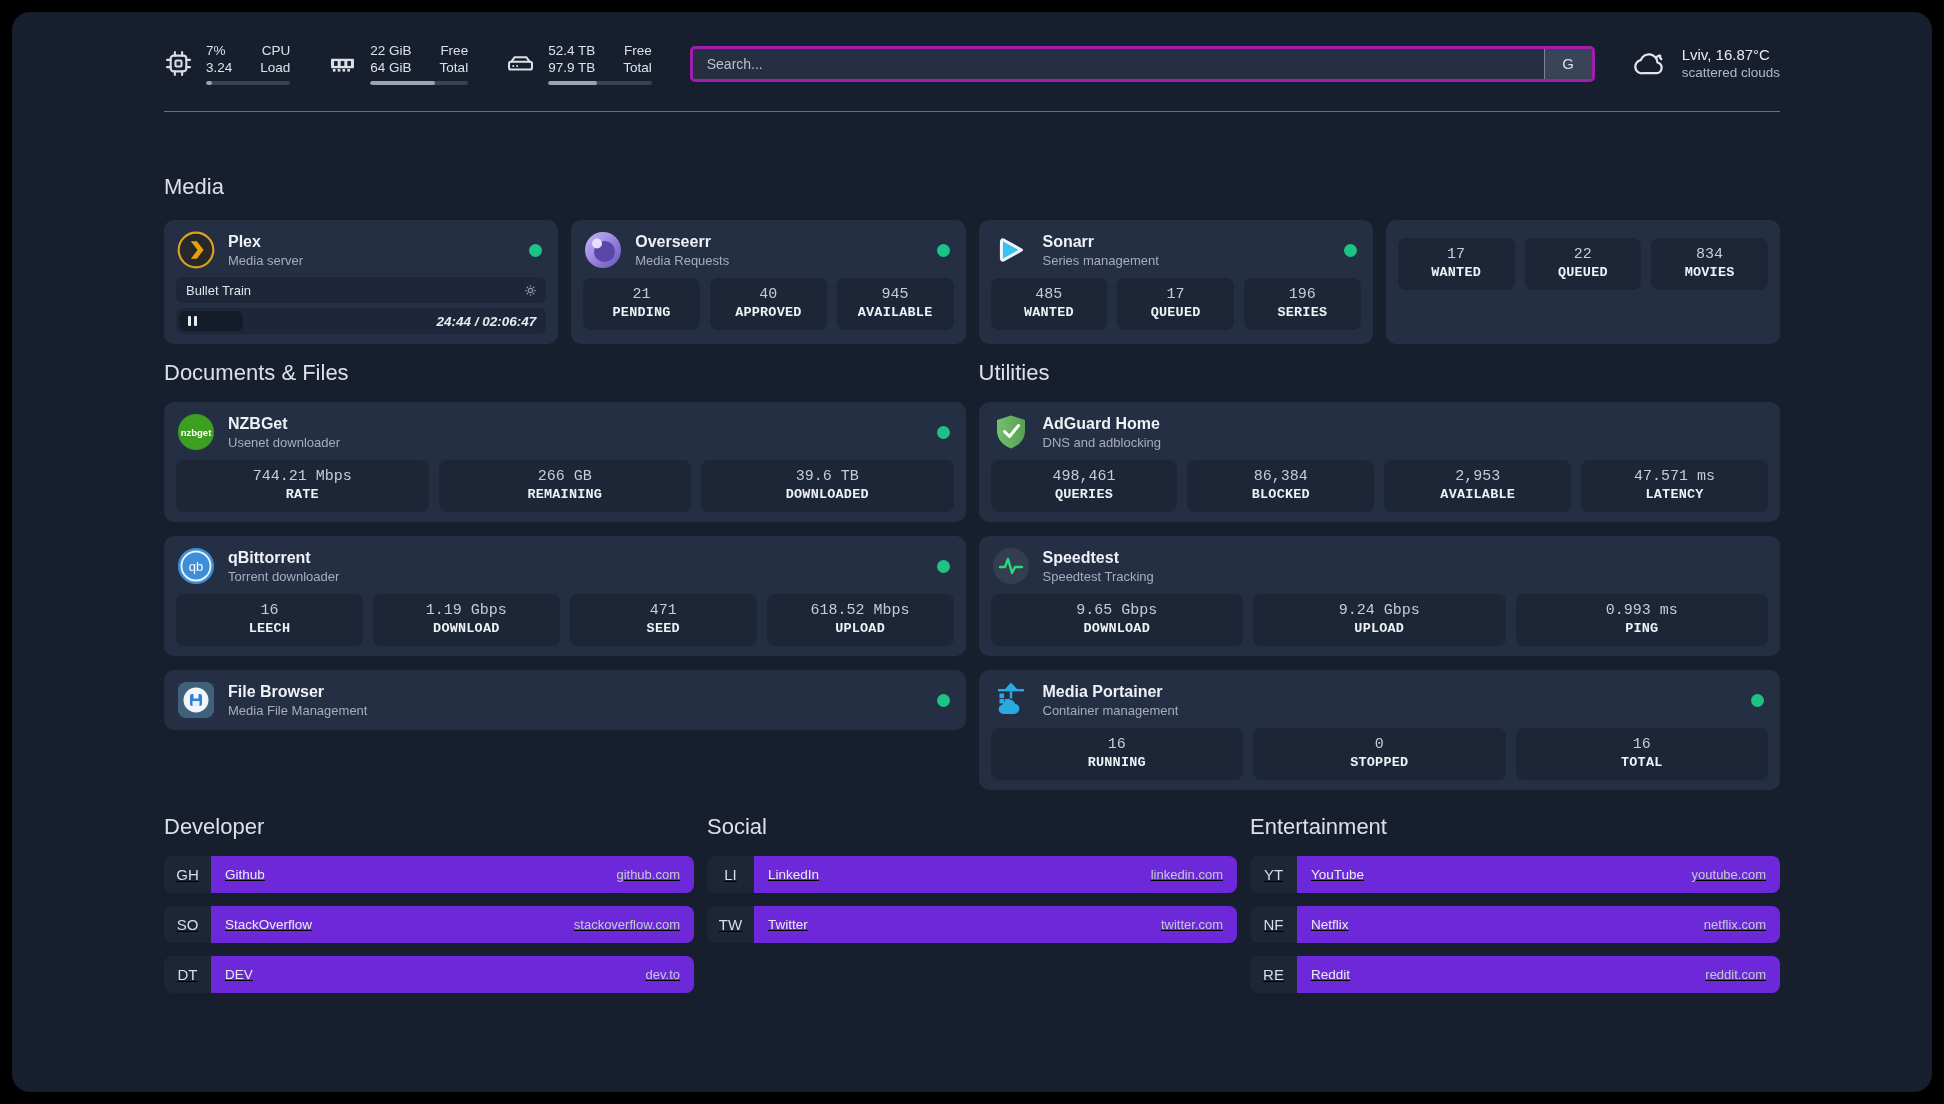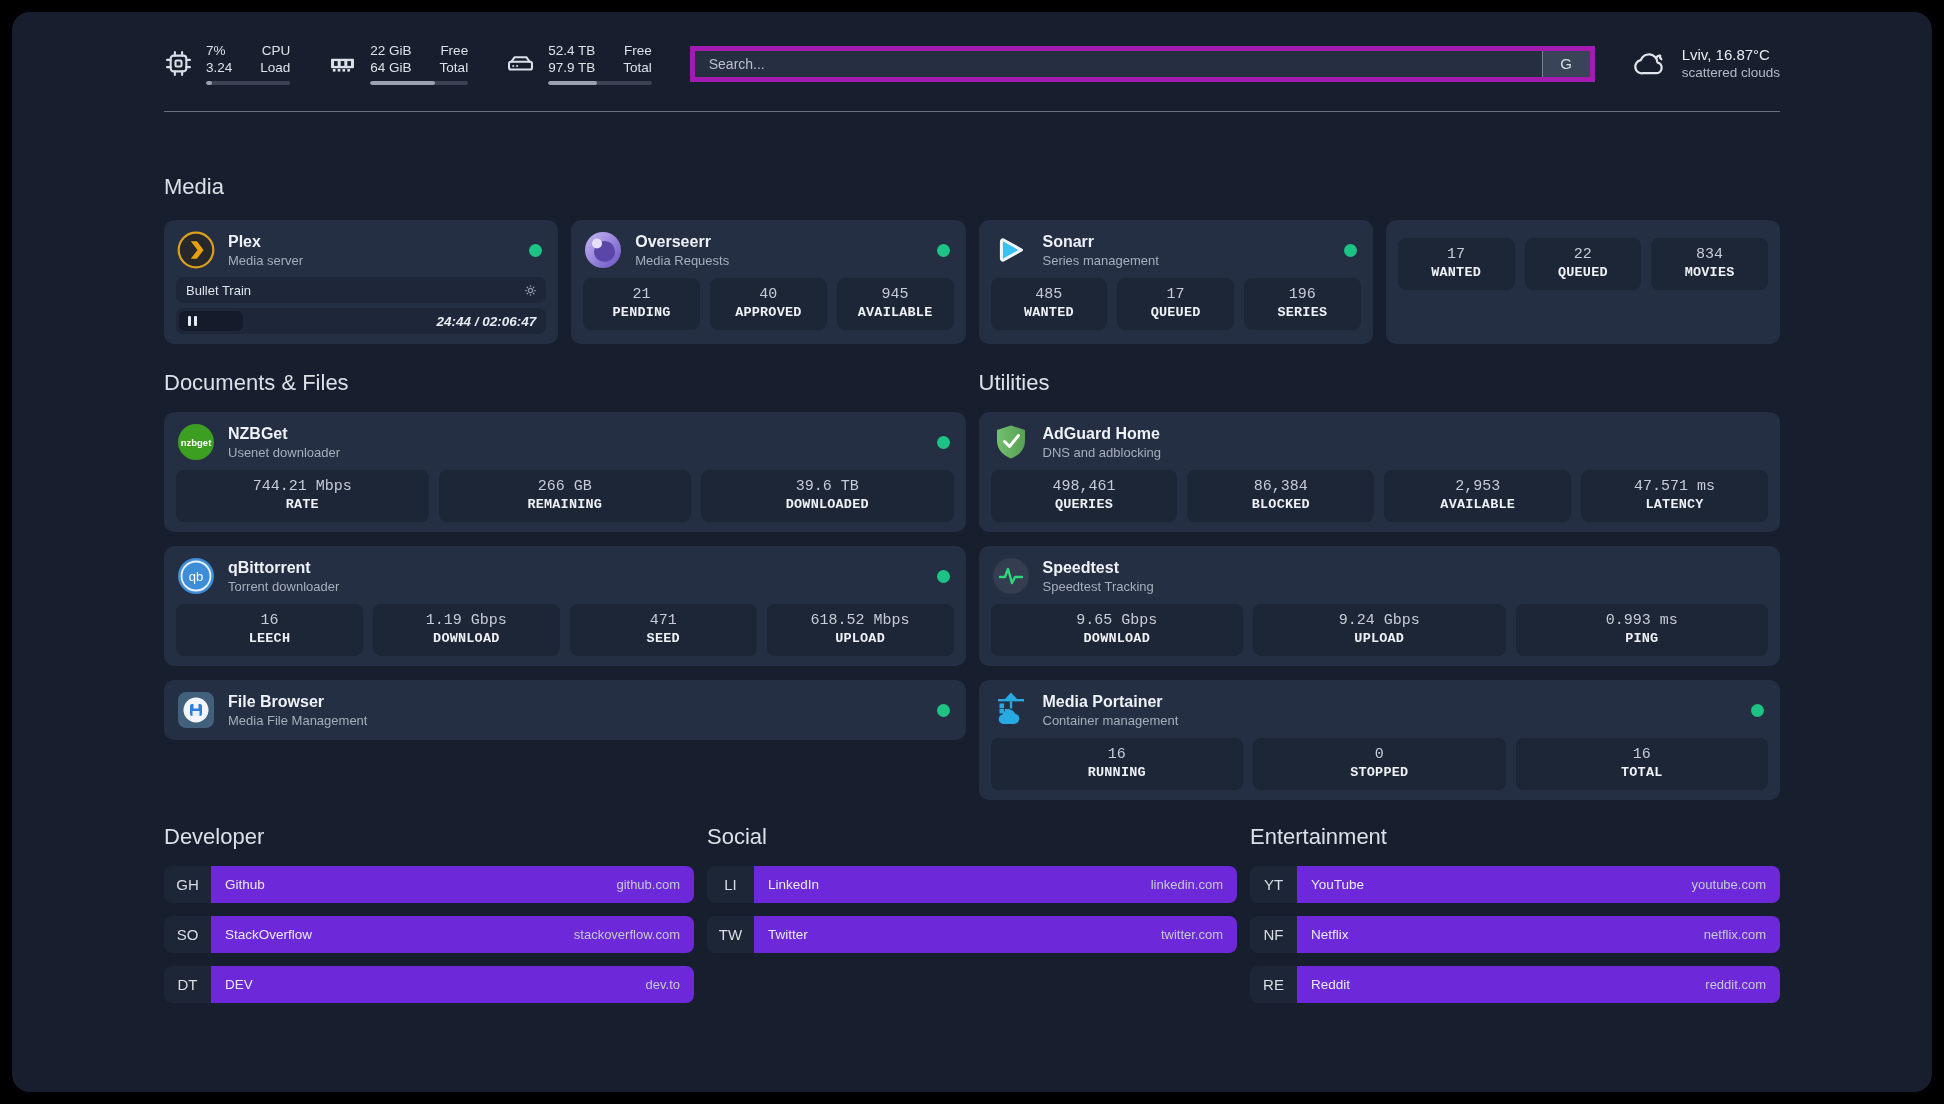--- a/index.html
+++ b/index.html
@@ -25,21 +25,21 @@
   .res-icon { color:#dbe0e8; display:flex; }
   .res-icon svg { width:29px; height:29px; }
   .res-rows { display:flex; gap:28px; font-size:13.5px; color:#dde2e9; line-height:17px; }
   .res-labels { text-align:right; }
   .res-track { margin-top:5px; height:4px; border-radius:2px; background:#3a4254; overflow:hidden; }
   .res-fill { height:100%; border-radius:2px; background:#9aa3b1; }
 
   .search-box {
     flex:1; display:flex; align-items:center; position:relative;
     height:36px; margin-right:36px;
-    border:5px solid #a21caf; border-radius:0; background:#262f41;
+    border:3px solid #a21caf; border-radius:5px; background:#262f41;
     overflow:hidden;
   }
   .search-input {
     flex:1; background:transparent; border:none; outline:none;
     color:#e3e7ed; font-size:14px; padding:0 14px;
     font-family:"Liberation Sans", sans-serif;
   }
   .search-input::placeholder { color:#b9c0cb; opacity:1; }
   .search-btn {
     width:48px; height:100%; background:#3a4458;
@@ -80,27 +80,27 @@
   .player { margin-top:7px; }
   .player-row1 { background:#1d2739; border-radius:7px; height:26px; display:flex; align-items:center; padding:0 8px 0 10px; }
   .player-title { font-size:13px; color:#dfe3ea; flex:1; }
   .gear { color:#8d96a5; display:flex; cursor:pointer; }
   .gear svg { width:15px; height:15px; }
   .player-row2 { background:#1d2739; border-radius:7px; height:26px; margin-top:5px; display:flex; align-items:center; padding:0 10px 0 3px; }
   .pause-chip { background:#141b2a; border-radius:6px; width:64px; height:20px; display:flex; align-items:center; padding-left:9px; gap:3px; cursor:pointer; }
   .pause-bar { width:3px; height:10px; background:#e8ebf0; border-radius:1px; }
   .player-time { margin-left:auto; font-size:13.5px; font-weight:700; color:#e8ecf2; white-space:nowrap;font-style:italic; }
 
-  .two-col { display:grid; grid-template-columns:1fr 1fr; gap:13px; margin-top:26px; }
+  .two-col { display:grid; grid-template-columns:1fr 1fr; gap:13px; margin-top:16px; }
   .col-cards { display:flex; flex-direction:column; gap:14px; margin-top:16px; }
 
   
   .bookmarks-row { display:grid; grid-template-columns:repeat(3,1fr); gap:13px; margin-top:24px; align-items:start; }
   .bm-list { margin-top:16px; display:flex; flex-direction:column; gap:13px; }
-  .bm-row { display:flex; height:37px; border-radius:8px; overflow:hidden; cursor:pointer; }
+  .bm-row { display:flex; height:37px; border-radius:8px; overflow:hidden; cursor:pointer;text-decoration:underline; }
   .bm-abbr { width:47px; background:#1d2637; display:flex; align-items:center; justify-content:center; font-size:15px; color:#d8dde5; flex:none; }
   .bm-main { flex:1; background:#6d28d9; display:flex; align-items:center; justify-content:space-between; padding:0 14px; min-width:0; }
   .bm-name { font-size:13.5px; color:#e8ebf0; white-space:nowrap; }
   .bm-url { font-size:13px; color:#c3cad4; white-space:nowrap; }
 </style>
 </head>
 <body>
 
 <div class="frame">
 <div class="dashboard">

